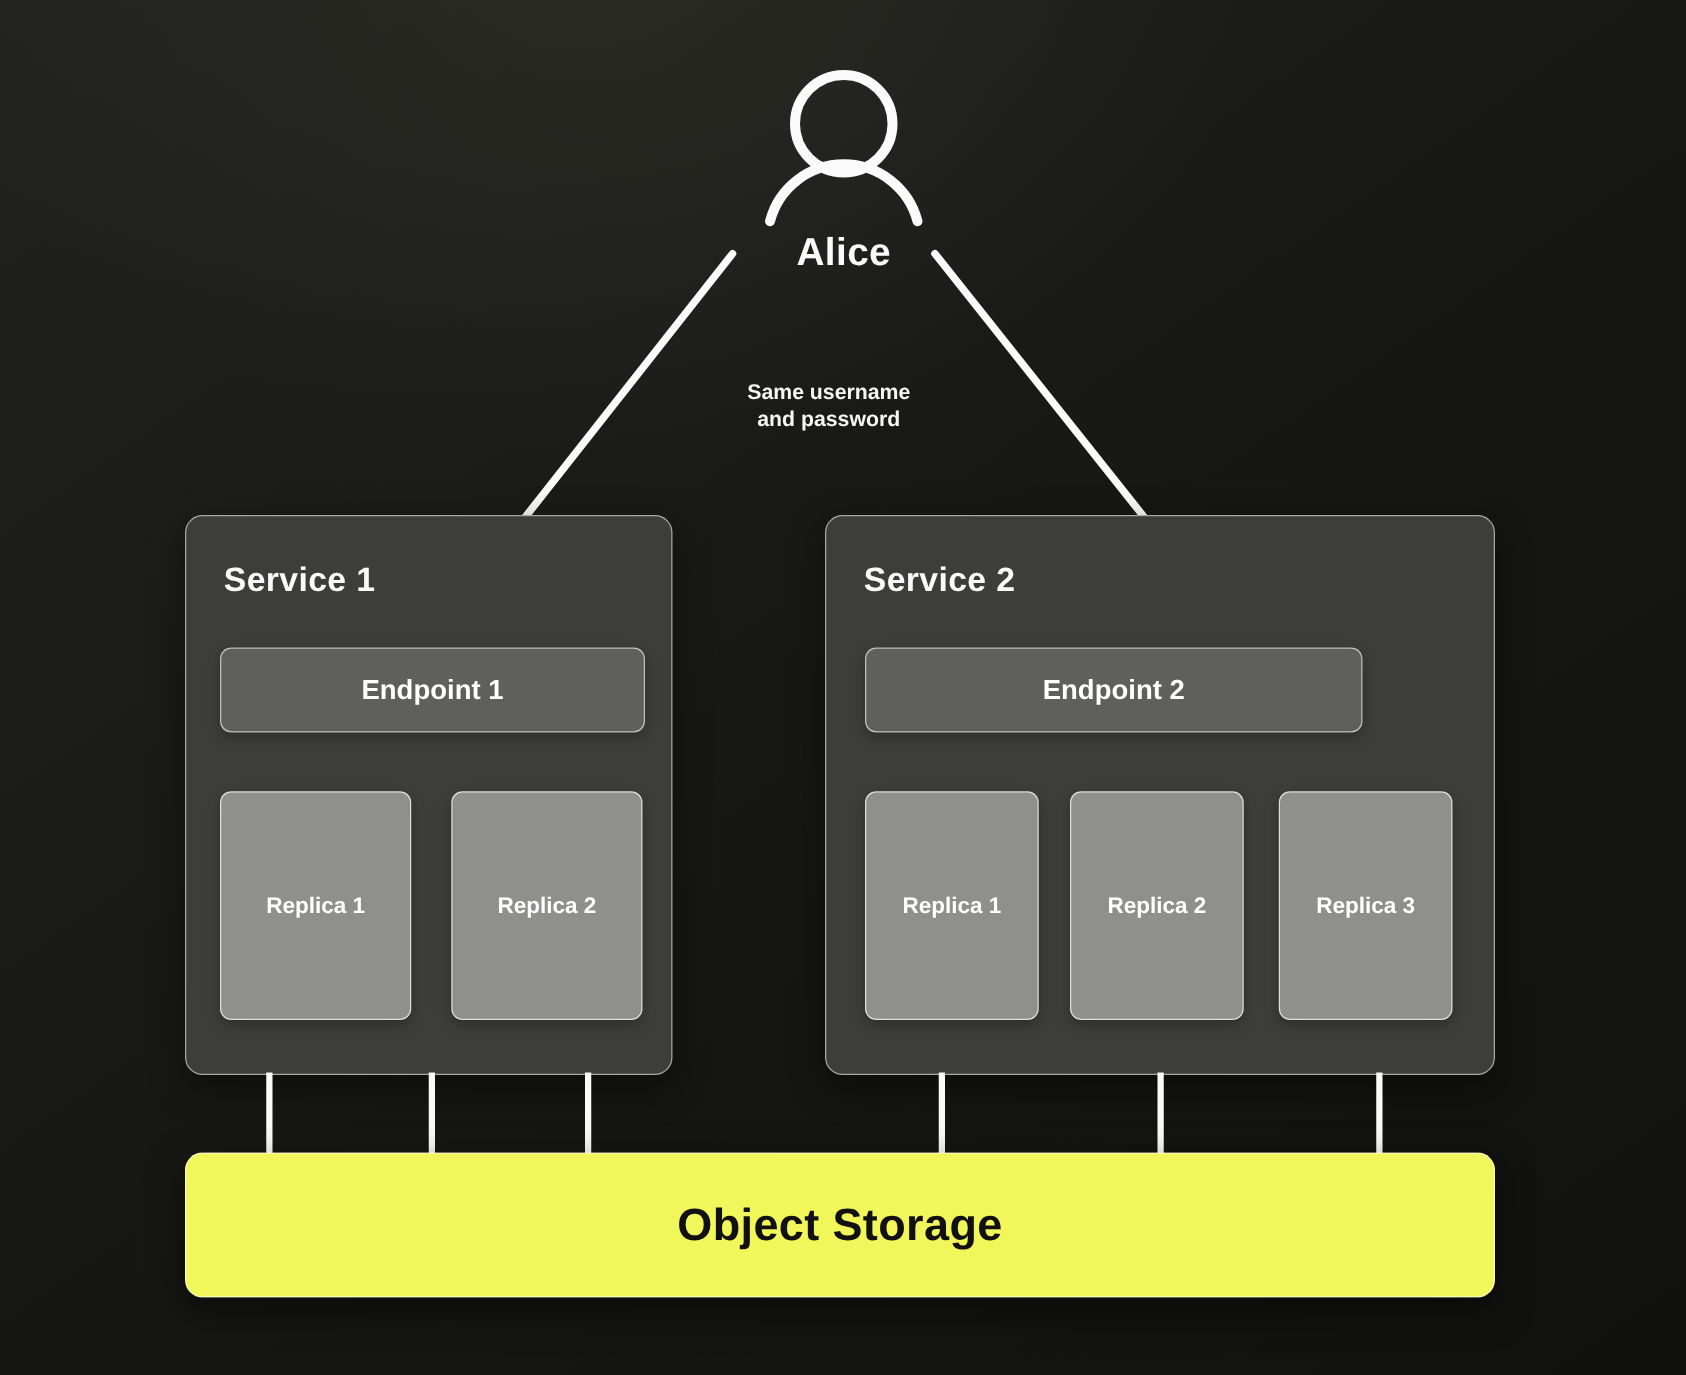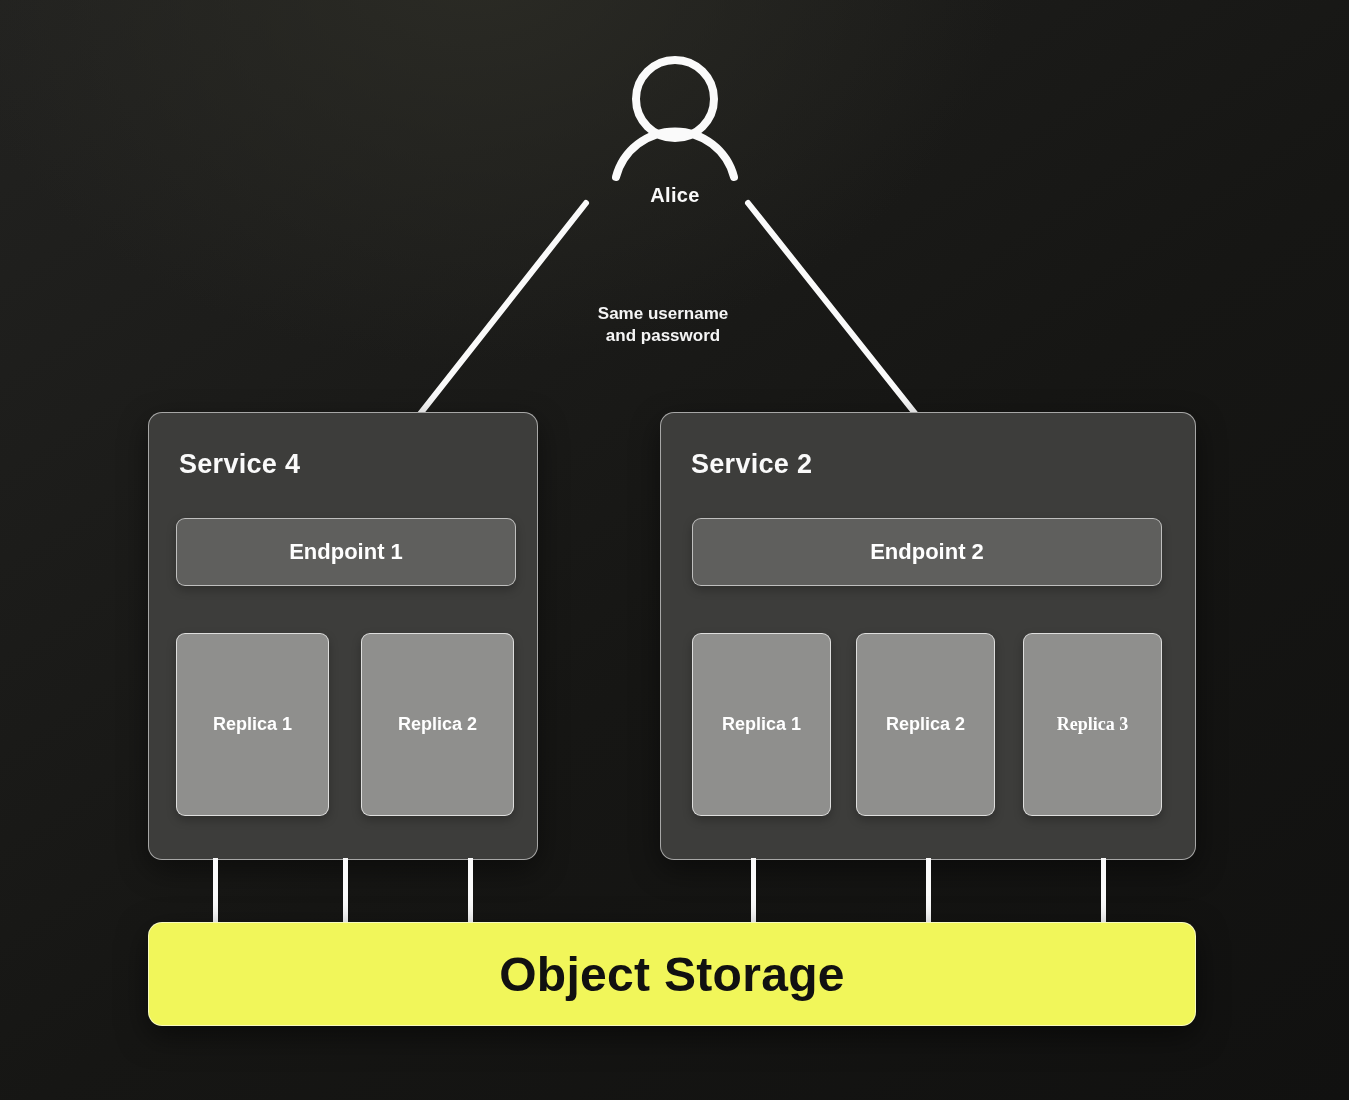--- a/index.html
+++ b/index.html
@@ -24,21 +24,21 @@
     height: 100%;
     pointer-events: none;
   }
   .alice-label {
     position: absolute;
     left: 575px;
     top: 184px;
     width: 200px;
     text-align: center;
     color: #fafafa;
-    font-size: 20px;
+    font-size: 31px;
     font-weight: 700;
     letter-spacing: 0.3px;
   }
   .note {
     position: absolute;
     left: 513px;
     top: 303px;
     width: 300px;
     text-align: center;
     color: #f5f5f5;
@@ -76,68 +76,68 @@
     border-radius: 9px;
     display: flex;
     align-items: center;
     justify-content: center;
     color: #ffffff;
     font-size: 22px;
     font-weight: 600;
     box-shadow: 0 4px 10px rgba(0,0,0,0.25);
   }
   .s1 .endpoint { left: 27px; width: 340px; }
-  .s2 .endpoint { left: 31px; width: 470px; }
+  .s2 .endpoint { left: 31px; width: 398px; }
   .replica {
     position: absolute;
     top: 220px;
     height: 183px;
     background: #8f8f8d;
     border: 1px solid rgba(255,255,255,0.7);
     border-radius: 9px;
     display: flex;
     align-items: center;
     justify-content: center;
     color: #ffffff;
     font-size: 18px;
     font-weight: 600;
     box-shadow: 0 4px 10px rgba(0,0,0,0.25);
   }
   .s1 .replica.r0 { left: 27px;  width: 153px; }
   .s1 .replica.r1 { left: 212px; width: 153px; }
   .s2 .replica.r0 { left: 31px;  width: 139px; }
   .s2 .replica.r1 { left: 195px; width: 139px; }
-  .s2 .replica.r2 { left: 362px; width: 139px; font-family: Liberation Serif, serif; }
+  .s2 .replica.r2 { left: 362px; width: 139px; }
   .connector {
     position: absolute;
     top: 858px;
     width: 5px;
     height: 66px;
     background: #fafafa;
   }
   .connector.c0 { left: 213px; }
   .connector.c1 { left: 343px; }
   .connector.c2 { left: 468px; }
   .connector.c3 { left: 751px; }
   .connector.c4 { left: 926px; }
   .connector.c5 { left: 1101px; }
   .storage {
     position: absolute;
     left: 148px;
     top: 922px;
     width: 1048px;
-    height: 104px;
+    height: 116px;
     background: #f1f65a;
     border: 1px solid rgba(255,255,255,0.6);
     border-radius: 14px;
     display: flex;
     align-items: center;
     justify-content: center;
     color: #111111;
-    font-size: 48px;
+    font-size: 36px;
     font-weight: 800;
     letter-spacing: 0.3px;
     box-shadow: 0 10px 30px rgba(0,0,0,0.5);
   }
 </style>
 </head>
 <body>
 
 <div class="canvas">
 
@@ -154,21 +154,21 @@
     <path d="M586 203 L368 480" fill="none" stroke="#fafafa" stroke-width="6" stroke-linecap="round" marker-end="url(#ah)"></path>
     <path d="M748 203 L968 480" fill="none" stroke="#fafafa" stroke-width="6" stroke-linecap="round" marker-end="url(#ah)"></path>
   </svg>
 
   <div class="alice-label">Alice</div>
 
   <div class="note">Same username
 and password</div>
 
   <div class="service s1">
-    <div class="service-title">Service 4</div>
+    <div class="service-title">Service 1</div>
     <div class="endpoint">Endpoint 1</div>
     <div class="replica r0">Replica 1</div>
     <div class="replica r1">Replica 2</div>
   </div>
 
   <div class="service s2">
     <div class="service-title">Service 2</div>
     <div class="endpoint">Endpoint 2</div>
     <div class="replica r0">Replica 1</div>
     <div class="replica r1">Replica 2</div>

